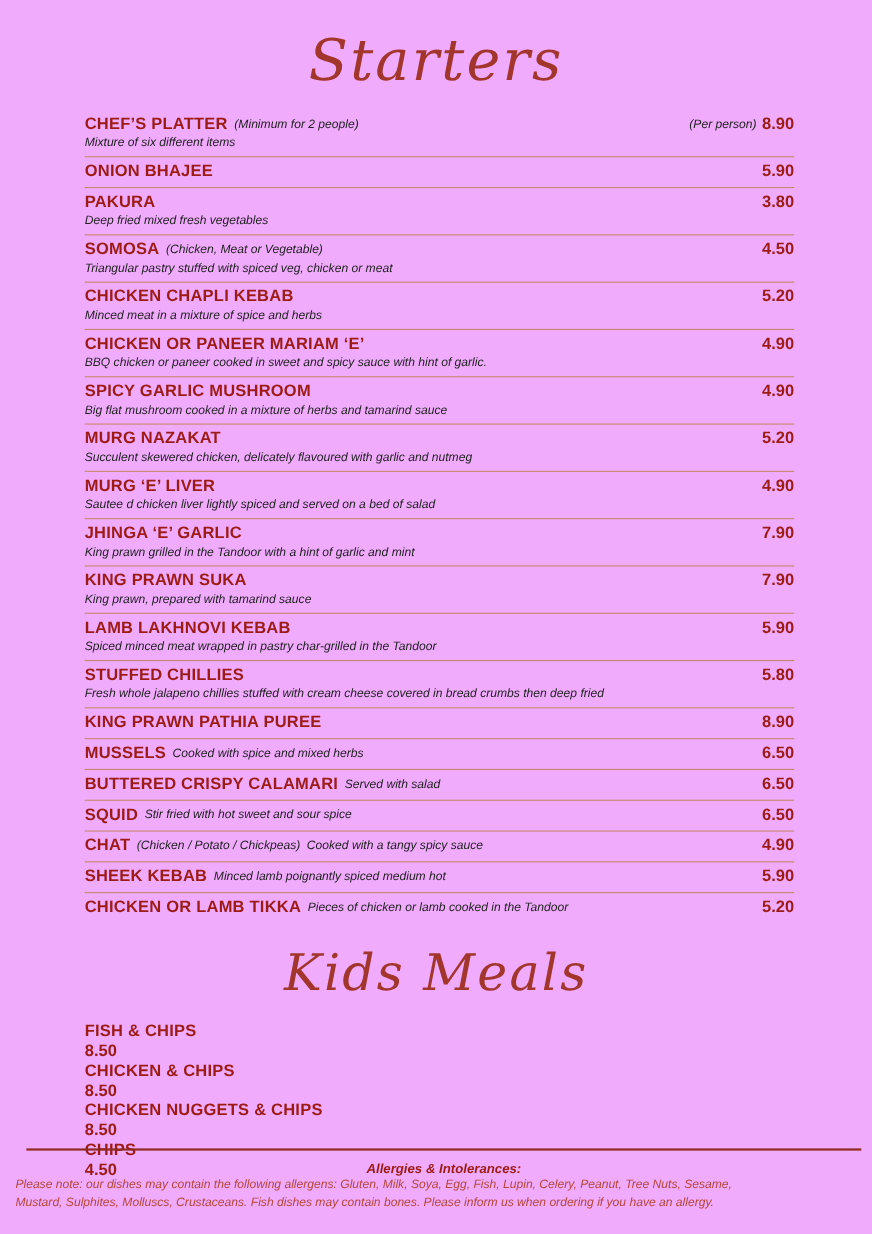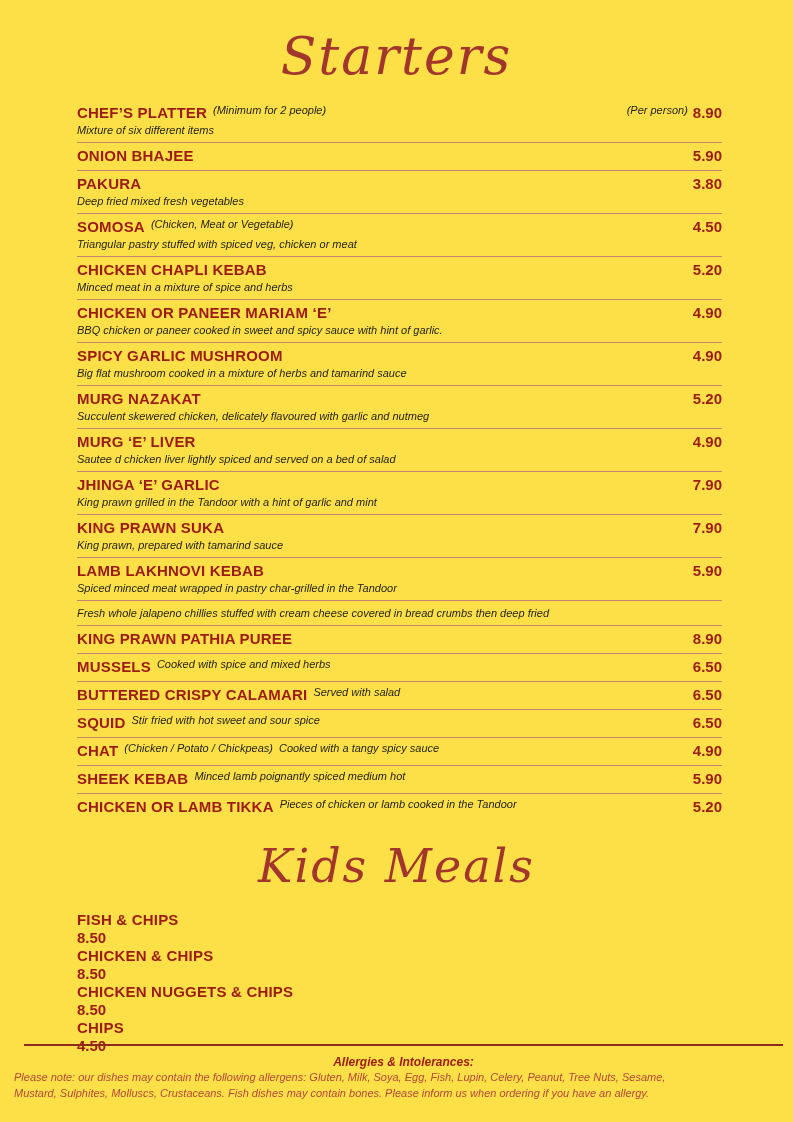--- a/index.html
+++ b/index.html
@@ -2,42 +2,42 @@
 <html><head>
 <meta charset="utf-8">
 <style>
   html, body { margin: 0; padding: 0; background: #ffffff; }
   body { font-family: "Liberation Sans", sans-serif; }
 
   .page {
     position: relative;
     width: 793px;
     height: 1122px;
-    background: #fde047;
+    background: #f0abfc;
     overflow: hidden;
   }
 
   .script-title {
     font-family: "DejaVu Serif", serif;
     font-style: italic;
     font-weight: 400;
     color: #a2352c;
     text-align: center;
     letter-spacing: 2px;
     line-height: 1;
   }
   .starters-title { font-size: 52px; padding-top: 30px; margin: 0 0 18px 0; }
   .kids-title { font-size: 46px; padding-top: 22px; margin: 0 0 22px 0; }
 
   .menu-list { margin: 0 71px 0 77px; }
 
   .item { padding: 4px 0 5px 0; border-bottom: 1px solid #c5886c; }
   .item.no-divider { border-bottom: none; }
 
-  .item-line { display: flex; align-items: flex-start; }
+  .item-line { display: flex; align-items: center; }
 
   .item-name {
     font-weight: bold;
     font-size: 15px;
     line-height: 18px;
     color: #9c1b15;
     letter-spacing: 0.2px;
     white-space: nowrap;
   }
   .item-note, .item-inline-desc {
@@ -191,20 +191,25 @@
       </div>
       <div class="item">
         <div class="item-line">
           <span class="item-name">LAMB LAKHNOVI KEBAB</span>
           <span class="fill"></span>
           <span class="price">5.90</span>
         </div>
         <div class="item-desc">Spiced minced meat wrapped in pastry char-grilled in the Tandoor</div>
       </div>
       <div class="item">
+        <div class="item-line">
+          <span class="item-name">STUFFED CHILLIES</span>
+          <span class="fill"></span>
+          <span class="price">5.80</span>
+        </div>
         <div class="item-desc">Fresh whole jalapeno chillies stuffed with cream cheese covered in bread crumbs then deep fried</div>
       </div>
       <div class="item">
         <div class="item-line">
           <span class="item-name">KING PRAWN PATHIA PUREE</span>
           <span class="fill"></span>
           <span class="price">8.90</span>
         </div>
       </div>
       <div class="item">

